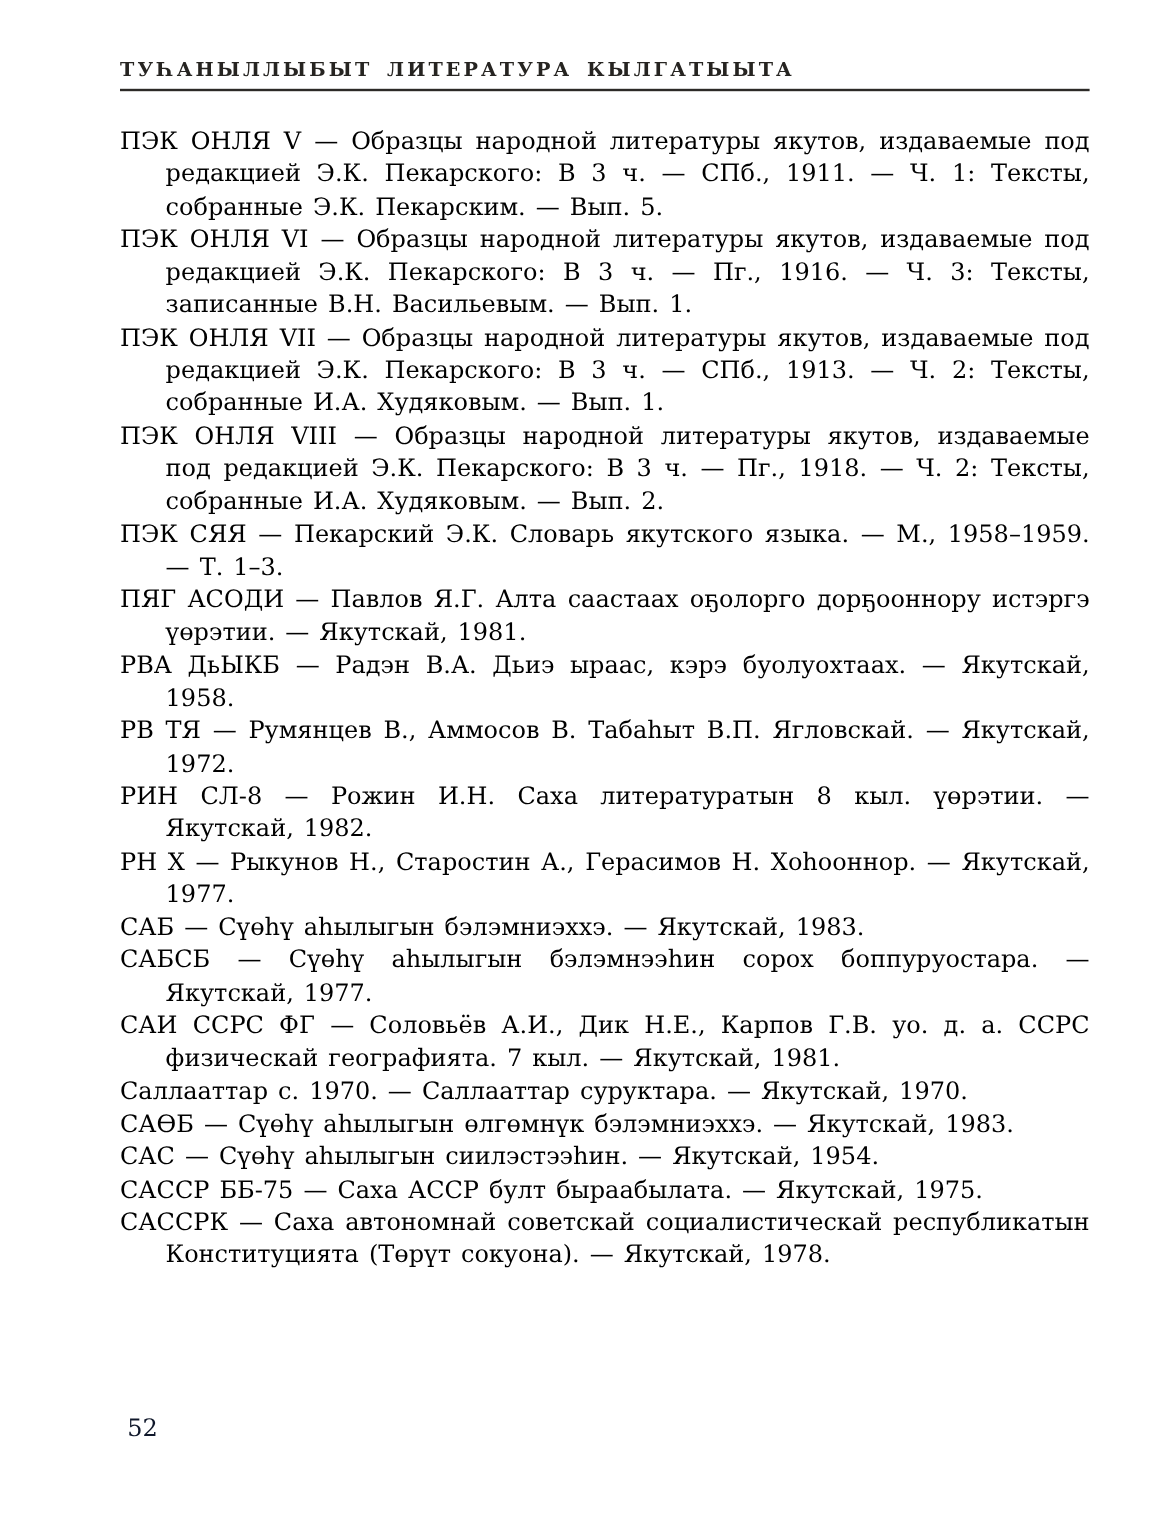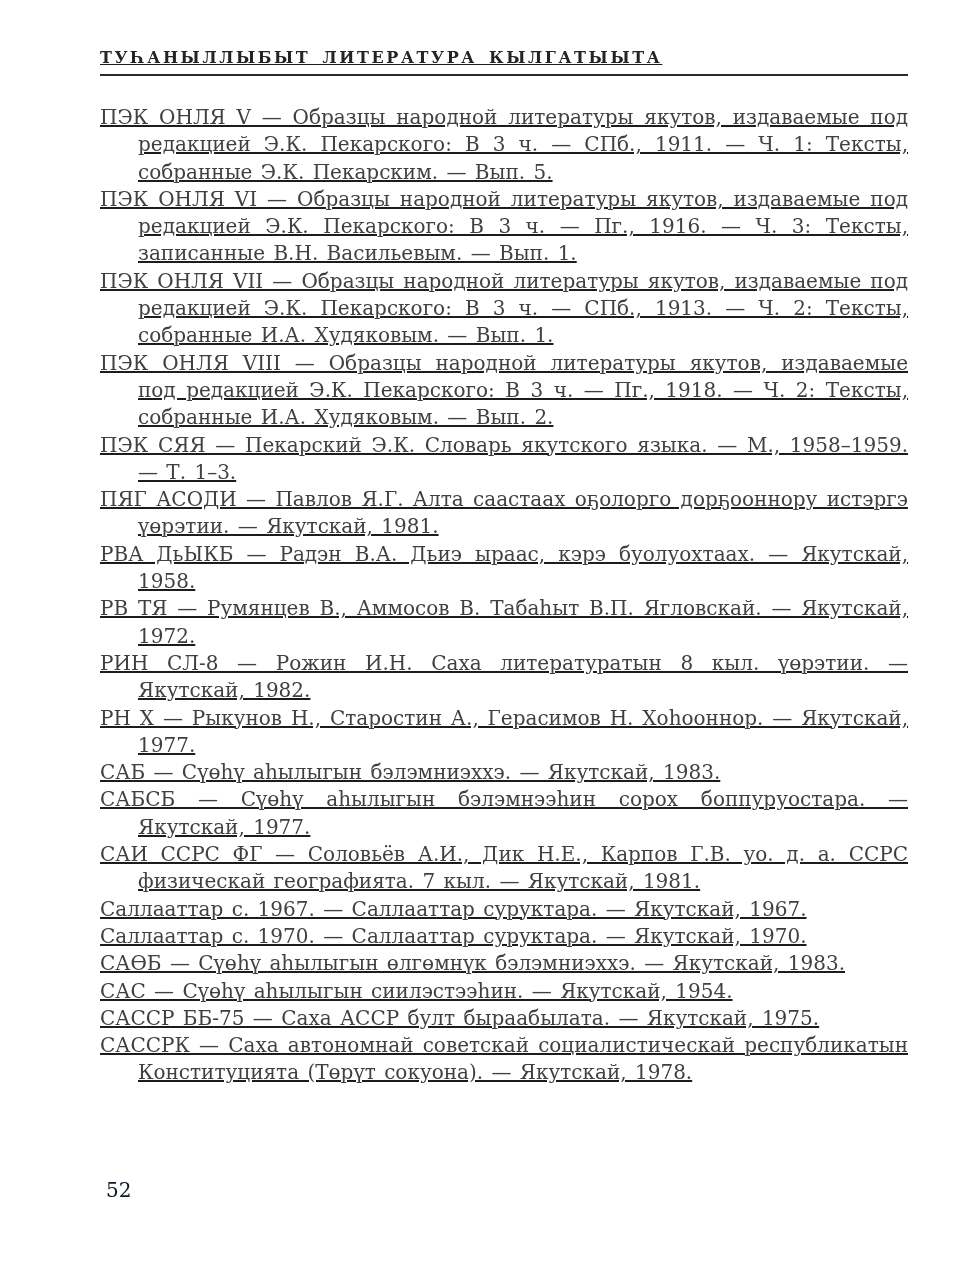--- a/index.html
+++ b/index.html
@@ -16,21 +16,20 @@
     overflow: hidden;
   }
   .page {
     position: absolute;
     inset: 0;
     background: #ffffff;
   }
   .content {
     margin-left: 100px;
     margin-right: 51px; 
-    text-decoration: underline;
   }
   .running-head {
     margin: 0;
     padding-top: 48px;
     font-size: 16px;
     font-weight: bold;
     letter-spacing: 2.6px;
     word-spacing: 4px;
     color: #262421;
   }
@@ -44,21 +43,21 @@
     margin-top: 28px;
   }
   .entry {
     margin: 0;
     font-size: 20px;
     line-height: 27.3px;
     text-align: justify;
     padding-left: 38px;
     text-indent: -38px;
     word-spacing: 2px;
-    color: #404040;
+    color: #000000;
   }
   .page-number {
     position: absolute;
     left: 106px;
     top: 1178px;
     font-size: 20px;
     color: #0f172a;
   }
 </style>
 </head>
@@ -79,21 +78,20 @@
       <p class="entry">ПЭК ОНЛЯ VIII — Образцы народной литературы якутов, издаваемые под редакцией Э.К. Пекарского: В 3 ч. — Пг., 1918. — Ч. 2: Тексты, собранные И.А. Худяковым. — Вып. 2.</p>
       <p class="entry">ПЭК СЯЯ — Пекарский Э.К. Словарь якутского языка. — М., 1958–1959. — Т. 1–3.</p>
       <p class="entry">ПЯГ АСОДИ — Павлов Я.Г. Алта саастаах оҕолорго дорҕооннору истэргэ үөрэтии. — Якутскай, 1981.</p>
       <p class="entry">РВА ДьЫКБ — Радэн В.А. Дьиэ ыраас, кэрэ буолуохтаах. — Якутскай, 1958.</p>
       <p class="entry">РВ ТЯ — Румянцев В., Аммосов В. Табаһыт В.П. Ягловскай. — Якутскай, 1972.</p>
       <p class="entry">РИН СЛ-8 — Рожин И.Н. Саха литературатын 8 кыл. үөрэтии. — Якутскай, 1982.</p>
       <p class="entry">РН Х — Рыкунов Н., Старостин А., Герасимов Н. Хоһооннор. — Якутскай, 1977.</p>
       <p class="entry">САБ — Сүөһү аһылыгын бэлэмниэххэ. — Якутскай, 1983.</p>
       <p class="entry">САБСБ — Сүөһү аһылыгын бэлэмнээһин сорох боппуруостара. — Якутскай, 1977.</p>
       <p class="entry">САИ ССРС ФГ — Соловьёв А.И., Дик Н.Е., Карпов Г.В. уо. д. а. ССРС физическай географията. 7 кыл. — Якутскай, 1981.</p>
-      <p class="entry">Саллааттар с. 1967. — Саллааттар суруктара. — Якутскай, 1967.</p>
       <p class="entry">Саллааттар с. 1970. — Саллааттар суруктара. — Якутскай, 1970.</p>
       <p class="entry">САӨБ — Сүөһү аһылыгын өлгөмнүк бэлэмниэххэ. — Якутскай, 1983.</p>
       <p class="entry">САС — Сүөһү аһылыгын сиилэстээһин. — Якутскай, 1954.</p>
       <p class="entry">САССР ББ-75 — Саха АССР булт быраабылата. — Якутскай, 1975.</p>
       <p class="entry">САССРК — Саха автономнай советскай социалистическай республикатын Конституцията (Төрүт сокуона). — Якутскай, 1978.</p>
     </main>
 
   </div>
 
   <footer>

